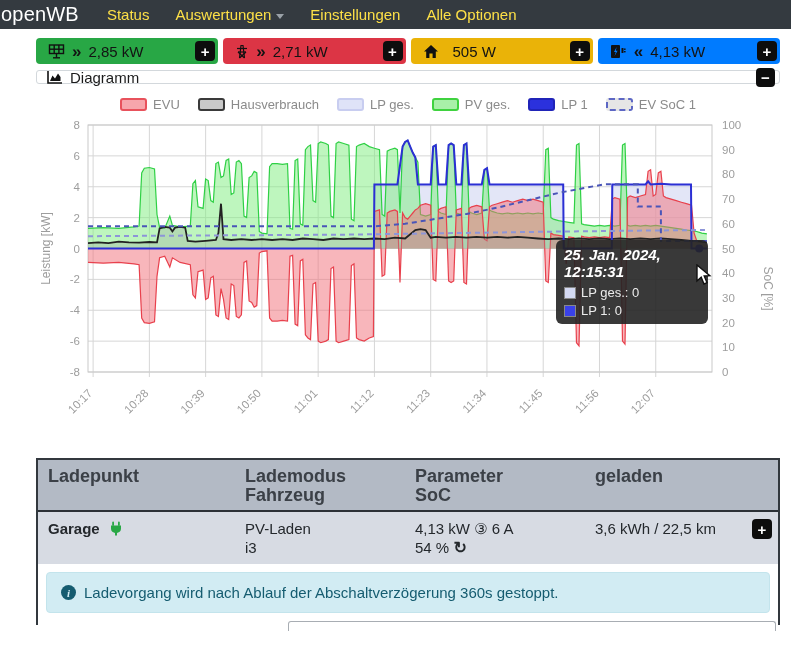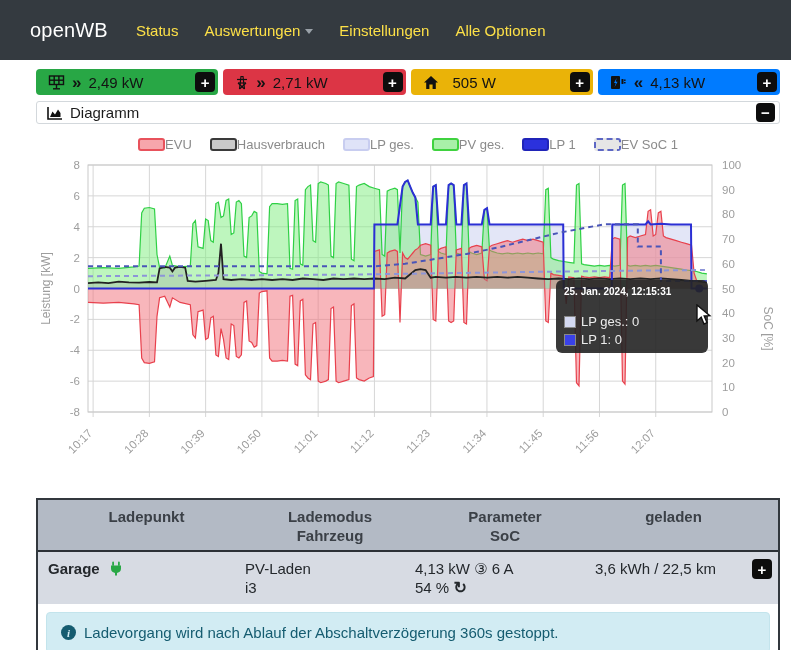--- a/index.html
+++ b/index.html
@@ -1,20 +1,20 @@
 <!DOCTYPE html>
 <html><head>
 <meta charset="utf-8">
 <style>
   * { box-sizing: border-box; margin: 0; padding: 0; }
   html,body { width: 791px; height: 650px; overflow: hidden; background: #fff;
     font-family: "Liberation Sans", sans-serif; }
   
-  .navbar { height: 60px; background: #343a40; display: flex; align-items: center;
-    padding: 0 30px; }
+  .navbar { height: 29px; background: #343a40; display: flex; align-items: center;
+    padding: 0 1px; }
   .brand { color: #fff; font-size: 20px; margin-right: 28px; letter-spacing: .2px; }
   .nav-item { color: #fde047; font-size: 15px; margin-right: 26px; cursor: pointer; }
   .caret { display:inline-block; width:0; height:0; border-left:4px solid transparent;
     border-right:4px solid transparent; border-top:5px solid #9aa1a8; margin-left:5px; vertical-align: middle;}
   
   .main { width: 744px; margin: 9px 0 0 36px; }
   
   .badge-row { display: flex; gap: 5px; margin-bottom: 6px; }
   .badge { flex: 1; height: 26px; border-radius: 4px; display: flex; align-items: center;
     padding: 0 3px 0 12px; color: #131313; }
@@ -22,41 +22,41 @@
   .badge .chev { font-weight: bold; font-size: 17px; margin-right: 7px; line-height: 1; }
   .badge .bval { font-size: 15px; flex: 1; }
   .sq-btn { width: 20px; height: 20px; background: #0d0d0d; border-radius: 4px; color: #fff;
     font-size: 15px; font-weight: bold; display: flex; align-items: center; justify-content: center;
     line-height: 1; cursor: pointer; }
   .badge-pv   { background: #28a745; }
   .badge-evu  { background: #dc3545; }
   .badge-haus { background: #eab308; }
   .badge-lp   { background: #007bff; }
   
-  .panel-header { height: 23px; border: 1px solid #d3d8dc; border-radius: 3px;
+  .panel-header { height: 14px; border: 1px solid #d3d8dc; border-radius: 3px;
     display: flex; align-items: center; padding: 0 4px 0 10px; background: #fff; }
   .panel-header .ph-title { font-size: 15px; color: #1b1b1b; flex: 1; margin-left: 7px; }
   .panel-header .sq-btn { width: 19px; height: 19px; }
   
   .chart-wrap { position: relative; width: 744px; height: 371px; padding-top: 13px; }
   .legend-row { display: flex; justify-content: center; gap: 18px; margin-bottom: 5px; }
-  .legend-item { display: flex; align-items: center; font-size: 13px; color: #8b8b8b; }
+  .legend-item { display: flex; align-items: center; gap: 6px; font-size: 13px; color: #8b8b8b; }
   .sw { width: 27px; height: 13px; border-radius: 3px; border: 2px solid; }
   .chart-svg { display: block; }
   .tooltip { position: absolute; left: 520px; top: 156px; width: 152px; background: rgba(35,35,35,.9);
     border-radius: 6px; padding: 6px 8px; z-index: 5; }
-  .tooltip .tt-title { color: #fff; font-weight: bold; font-size: 10px; margin-bottom: 17px; }
+  .tooltip .tt-title { color: #fff; font-weight: bold; font-size: 15px; margin-bottom: 5px; font-style: italic; }
   .tt-row { display: flex; align-items: center; gap: 5px; color: #ececec; font-size: 13px; margin-top: 3px;}
   .tt-sw { width: 12px; height: 12px; border: 1px solid #888; }
   .cursor { position: absolute; left: 659px; top: 180px; z-index: 6; }
   
   .lp-card { border: 2px solid #32383e; border-bottom: none; margin-top: 3px; height: 167px; }
   .t-grid { display: grid; grid-template-columns: 197px 170px 180px 157px 1fr; padding: 7px 6px 7px 10px; }
   .t-head { background: #b3bac5; border-bottom: 2px solid #2b3036; height: 52px; }
-  .t-head .cell { font-weight: bold; color: #3b4047; font-size: 15px; line-height: 19px; text-align: center; }
+  .t-head .cell { font-weight: bold; color: #3b4047; font-size: 18px; line-height: 19px; }
   .t-body { background: #d7dbe3; height: 52px; }
   .t-body .cell { color: #24282c; font-size: 15px; line-height: 19px; }
   .cell .l2 { display: block; }
   .row-name { font-weight: bold; }
   .plus-cell { display: flex; justify-content: flex-end; align-items: flex-start; }
   .ph-ico { font-size: 15px; }
   .refresh-ico { font-weight: bold; font-size: 16px; }
   
   .alert { margin: 8px; background: #d2ecf3; border: 1px solid #c3e4ec; border-radius: 4px;
     height: 41px; display: flex; align-items: center; padding: 0 14px; color: #155c70; font-size: 15px; }
@@ -88,21 +88,21 @@
               <rect x="1.5" y="1" width="14" height="8.5"></rect>
               <line x1="6.2" y1="1" x2="6.2" y2="9.5"></line>
               <line x1="10.9" y1="1" x2="10.9" y2="9.5"></line>
               <line x1="1.5" y1="5.2" x2="15.5" y2="5.2"></line>
               <line x1="8.5" y1="9.5" x2="8.5" y2="13.5"></line>
               <line x1="5" y1="13.8" x2="12" y2="13.8"></line>
             </g>
           </svg>
       </span>
       <span class="chev">»</span>
-      <span class="bval">2,49 kW</span>
+      <span class="bval">2,85 kW</span>
       <span class="sq-btn">+</span>
     </div>
     <div class="badge badge-evu">
       <span class="bicon">
         <svg width="14" height="15" viewBox="0 0 14 15">
             <g stroke="#111" stroke-width="1.2" fill="none">
               <path d="M4.5 14 L6 1.5 h2 L9.5 14"></path>
               <line x1="2" y1="4.5" x2="12" y2="4.5"></line>
               <line x1="3" y1="8" x2="11" y2="8"></line>
               <path d="M3 8 L9.5 14 M11 8 L4.5 14"></path>

